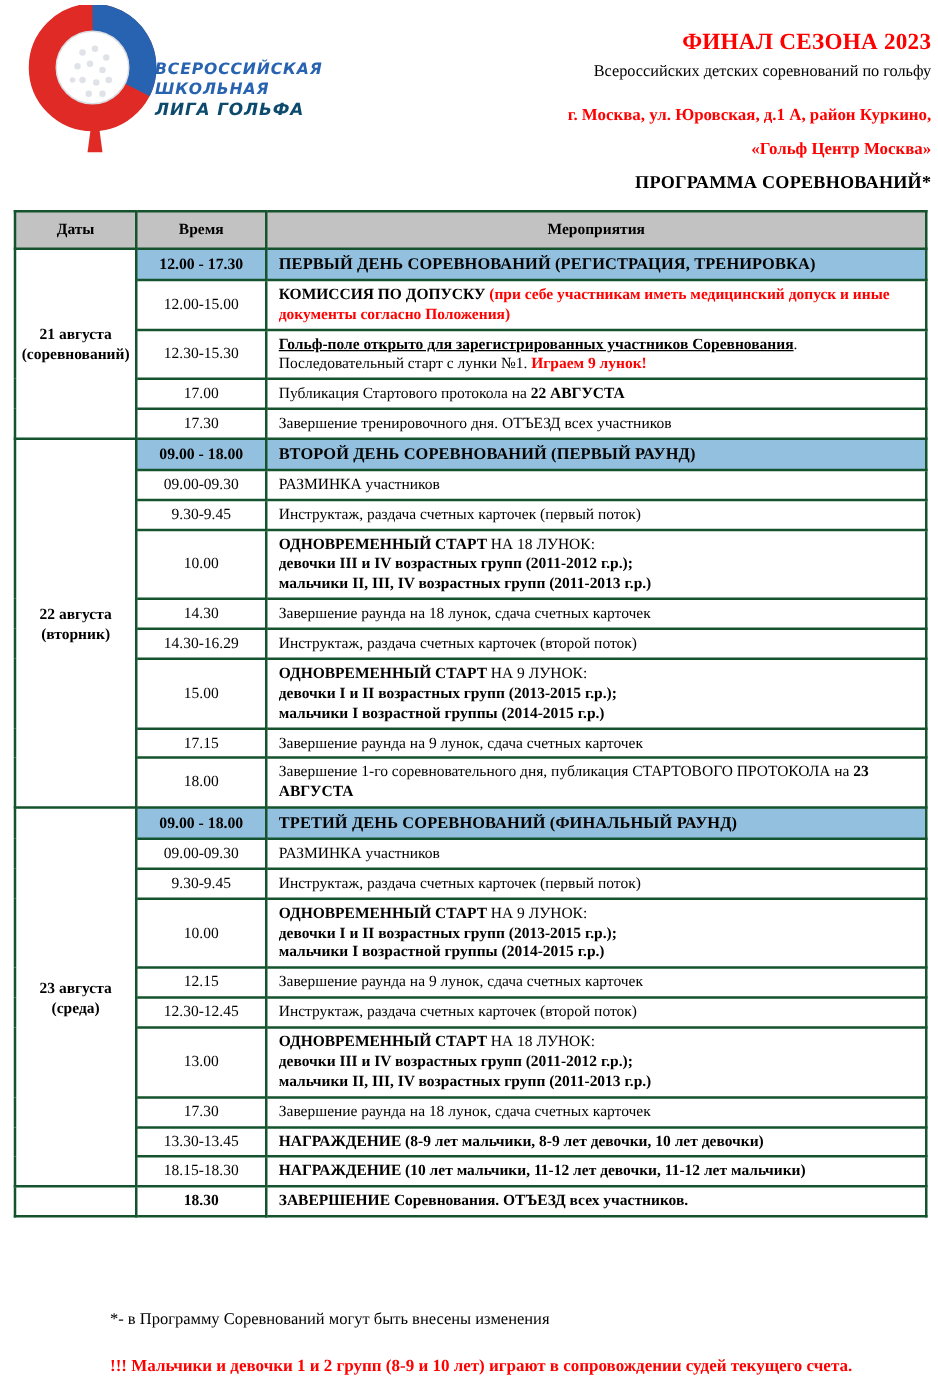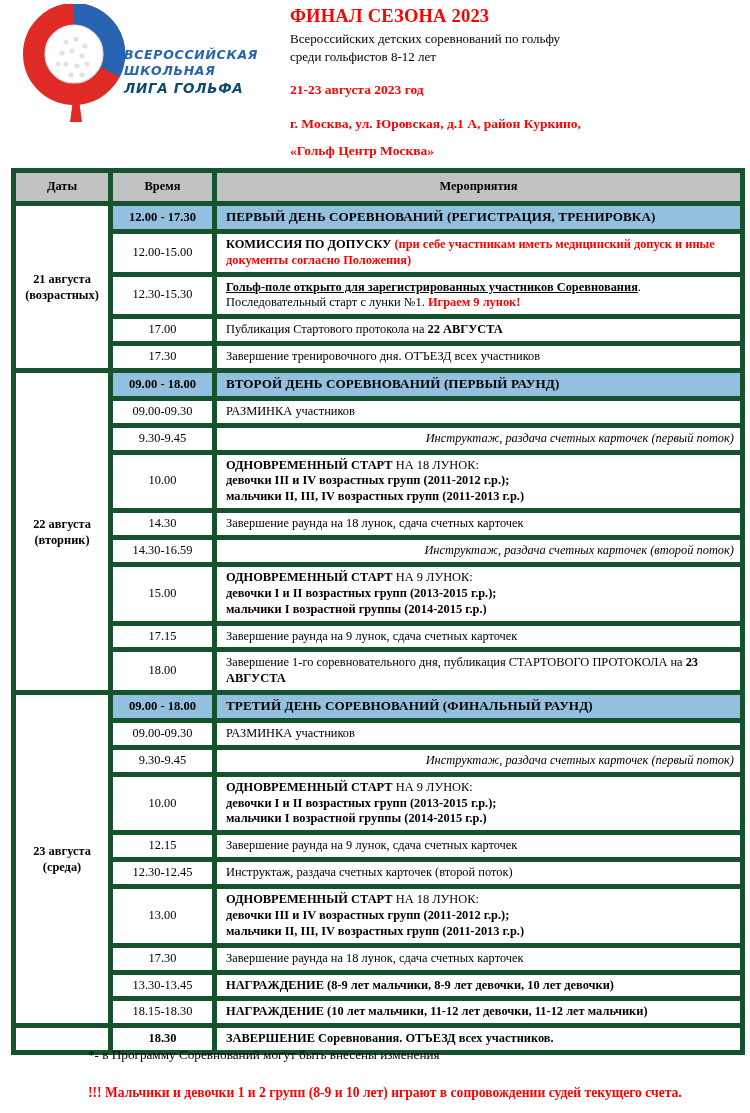--- a/index.html
+++ b/index.html
@@ -58,23 +58,23 @@
     font-size: 12.5px;
   }
   .logo-line3 {
     color: #0c4a6e;
     font-size: 13.5px;
   }
 
   .title-block {
     position: absolute;
     left: 290px;
-    top: 6px;
+    top: 24px;
     width: 455px;
-    text-align: left;
+    text-align: right;
   }
   .main-title {
     color: #ff0000;
     font-weight: bold;
     font-size: 18.5px;
     line-height: 1.15;
     margin: 0 0 3px 0;
     letter-spacing: 0.2px;
   }
   .subtitle {
@@ -111,21 +111,21 @@
     border-collapse: collapse;
     table-layout: fixed;
     width: 729px;
     border: 1px solid #6f6f6f;
   }
   table.sched col.c-date  { width: 97px; }
   table.sched col.c-time  { width: 104px; }
   table.sched col.c-event { width: 528px; }
 
   table.sched th, table.sched td {
-    border: 5px solid #14532d;
+    border: 2px solid #14532d;
     vertical-align: middle;
     font-size: 12.4px;
     line-height: 1.28;
   }
   thead th {
     background: #c2c2c2;
     font-weight: bold;
     text-align: center;
     font-size: 13px;
     height: 24px;
@@ -155,21 +155,21 @@
     background: #93c0de;
     font-weight: bold;
     margin-top: 40px;
   }
   tr.dayrow td.time-cell { font-size: 12.6px; }
   tr.dayrow td.event-cell { font-size: 13.1px; letter-spacing: 0.1px; }
 
   .b { font-weight: bold; }
   .red { color: #ff0000; font-weight: bold; }
   .u { text-decoration: underline; }
-  .ctr { text-align: right; font-style: italic; }
+  .ctr { text-align: left; }
 
   
   .footer {
     position: absolute;
     left: 88px;
     top: 1046px;
     width: 650px;
   }
   .foot-note {
     font-size: 13.2px;
@@ -223,22 +223,20 @@
       <div class="logo-text">
         <div class="logo-line1">ВСЕРОССИЙСКАЯ</div>
         <div class="logo-line2">ШКОЛЬНАЯ</div>
         <div class="logo-line3">ЛИГА ГОЛЬФА</div>
       </div>
     </div>
 
     <div class="title-block">
       <div class="main-title">ФИНАЛ СЕЗОНА 2023</div>
       <div class="subtitle">Всероссийских детских соревнований по гольфу</div>
-      <div class="subtitle">среди гольфистов 8-12 лет</div>
-      <div class="date-line">21-23 августа 2023 год</div>
       <div class="addr-line">г. Москва, ул. Юровская, д.1 А, район Куркино,</div>
       <div class="venue-line">«Гольф Центр Москва»</div>
       <div class="program-title">ПРОГРАММА СОРЕВНОВАНИЙ*</div>
     </div>
   </div>
 
   <div class="table-wrap">
     <table class="sched">
       <colgroup>
         <col class="c-date">
@@ -251,21 +249,21 @@
           <th>Время</th>
           <th>Мероприятия</th>
         </tr>
       </thead>
 
       <tbody>
 
         <tr class="dayrow">
           <td class="date-cell" rowspan="5">
             <div>21 августа</div>
-            <div>(возрастных)</div>
+            <div>(соревнований)</div>
           </td>
           <td class="time-cell">12.00 - 17.30</td>
           <td class="event-cell">ПЕРВЫЙ ДЕНЬ СОРЕВНОВАНИЙ (РЕГИСТРАЦИЯ, ТРЕНИРОВКА)</td>
         </tr>
 
         <tr>
           <td class="time-cell">12.00-15.00</td>
           <td class="event-cell">
             <span class="b">КОМИССИЯ ПО ДОПУСКУ </span><span class="red">(при себе участникам иметь медицинский допуск и иные документы согласно Положения)</span>
           </td>
@@ -317,21 +315,21 @@
             <div class="b">мальчики II, III, IV возрастных групп (2011-2013 г.р.)</div>
           </td>
         </tr>
 
         <tr>
           <td class="time-cell">14.30</td>
           <td class="event-cell">Завершение раунда на 18 лунок, сдача счетных карточек</td>
         </tr>
 
         <tr>
-          <td class="time-cell">14.30-16.59</td>
+          <td class="time-cell">14.30-16.29</td>
           <td class="event-cell ctr">Инструктаж, раздача счетных карточек (второй поток)</td>
         </tr>
 
         <tr>
           <td class="time-cell">15.00</td>
           <td class="event-cell">
             <div><span class="b">ОДНОВРЕМЕННЫЙ СТАРТ</span><span> НА 9 ЛУНОК:</span></div>
             <div class="b">девочки I и II возрастных групп (2013-2015 г.р.);</div>
             <div class="b">мальчики I возрастной группы (2014-2015 г.р.)</div>
           </td>

